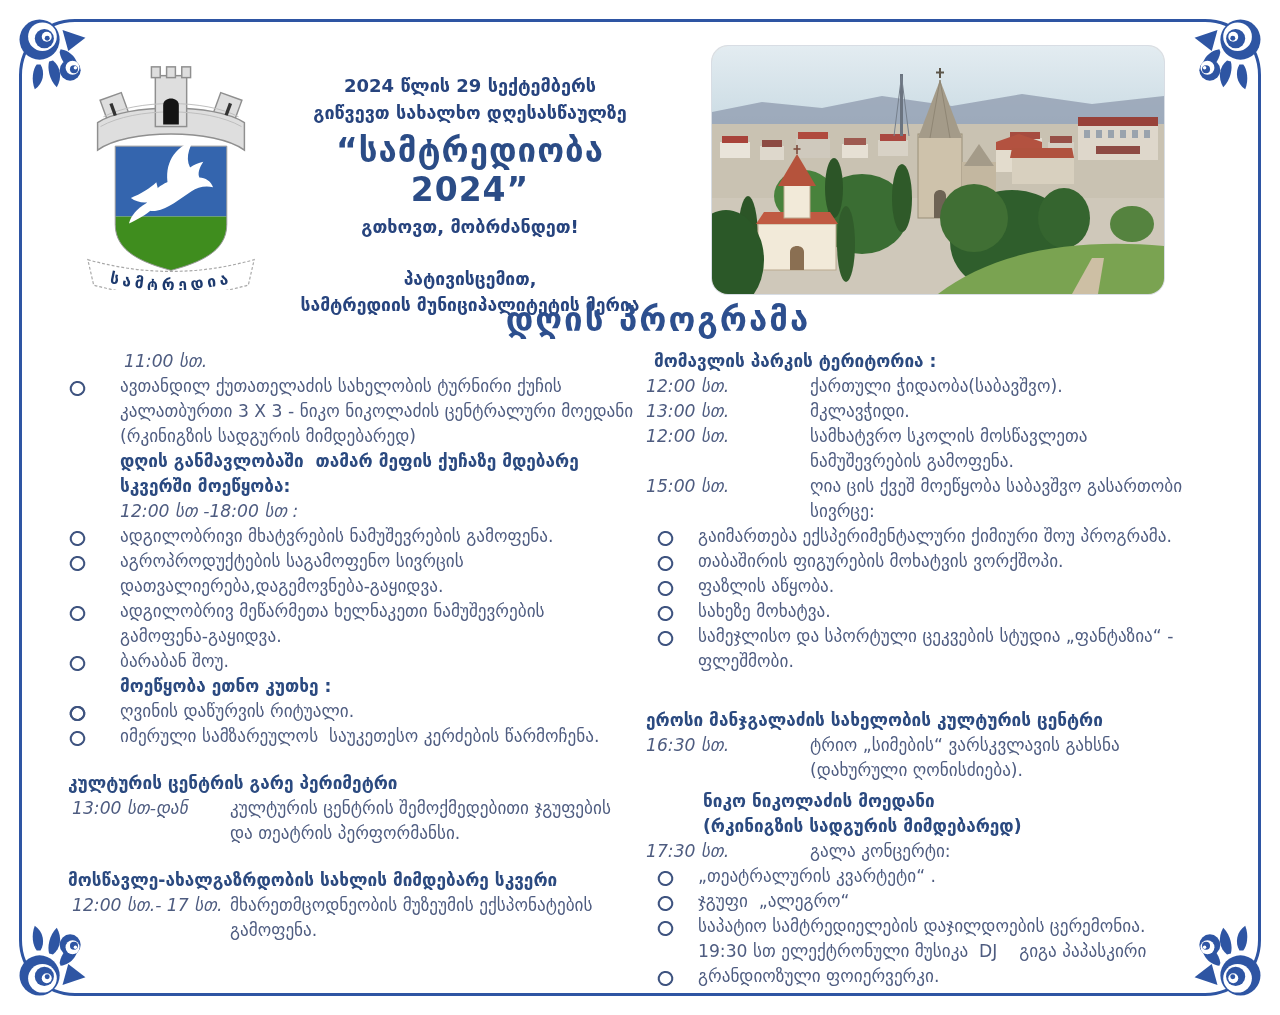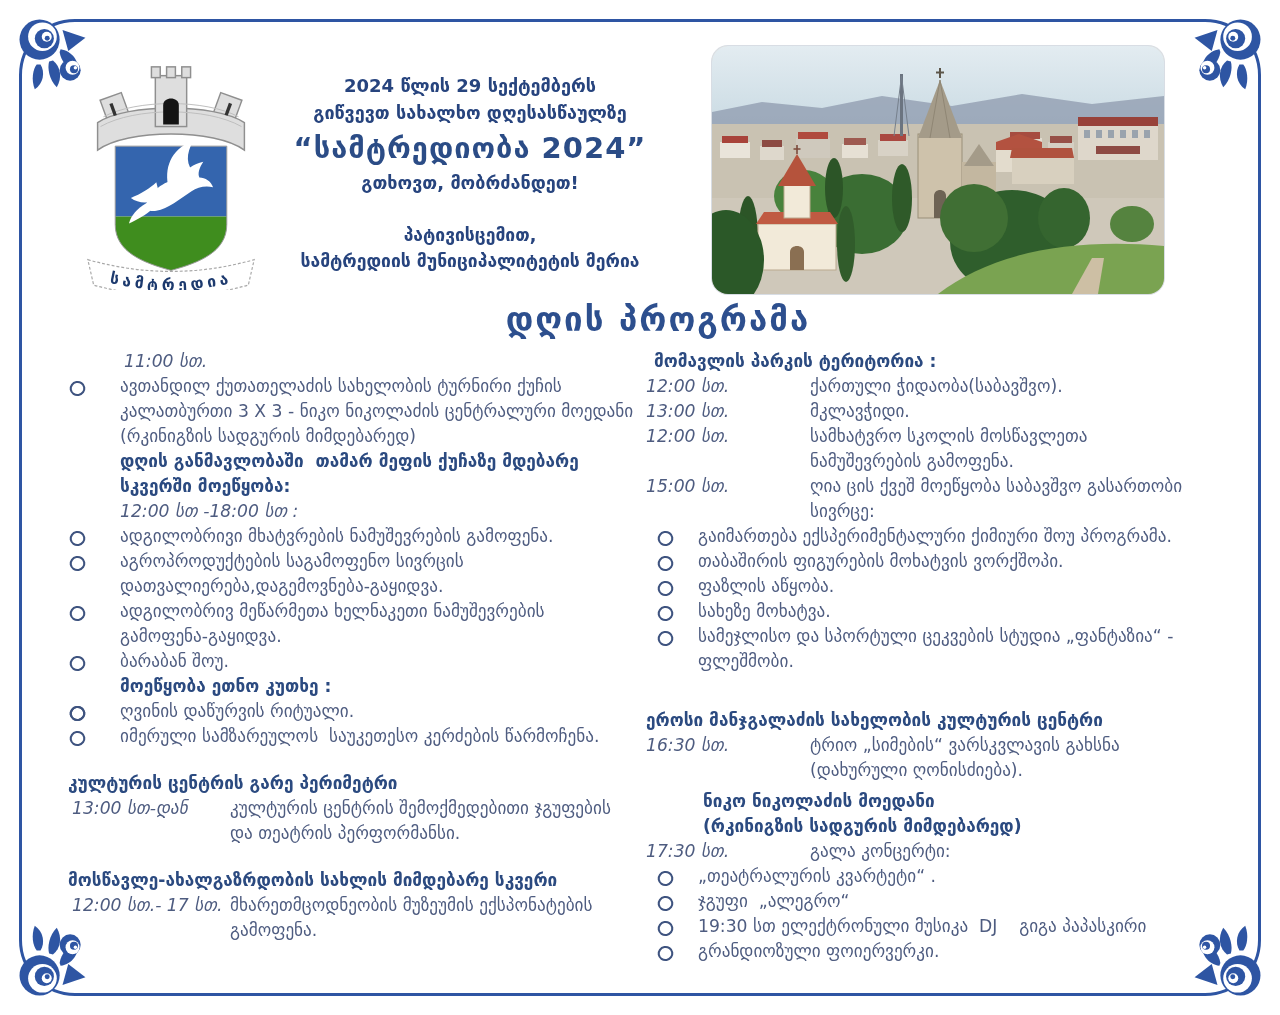--- a/index.html
+++ b/index.html
@@ -11,21 +11,21 @@
   .frame{position:absolute;inset:19px;border:3px solid #2e55a3;border-radius:56px;pointer-events:none;}
   .corner{position:absolute;width:86px;height:86px;}
   .c-tl{left:9px;top:9px;}
   .c-tr{right:9px;top:9px;transform:scaleX(-1);}
   .c-bl{left:9px;bottom:9px;transform:scaleY(-1);}
   .c-br{right:9px;bottom:9px;transform:scale(-1,-1);}
   
   .emblem{position:absolute;left:78px;top:60px;width:186px;height:230px;}
   .header-text{position:absolute;left:292px;top:72px;width:356px;text-align:center;color:#27447e;}
   .h-small{font-size:18px;font-weight:bold;line-height:27px;}
-  .h-title{font-size:29px;font-weight:bold;color:#2b4c86;letter-spacing:1px;margin:5px 0 4px 0;}
+  .h-title{font-size:33px;font-weight:bold;color:#2b4c86;letter-spacing:1px;margin:5px 0 4px 0;}
   .h-signoff{margin-top:26px;font-size:17.5px;font-weight:bold;line-height:26px;}
   .photo{position:absolute;left:712px;top:46px;width:452px;height:248px;border-radius:16px;overflow:hidden;box-shadow:0 0 0 1px #d8dde4;}
   .photo svg{display:block;width:100%;height:100%;}
   
   .program-title{position:absolute;top:300px;left:18px;width:100%;text-align:center;
     font-size:33px;font-weight:bold;color:#2d4f8e;letter-spacing:2px;}
   .col{position:absolute;top:349px;font-size:17.2px;line-height:25px;color:#4e5c80;}
   .col-left{left:68px;width:566px;}
   .col-right{left:646px;width:548px;}
   .line{position:relative;}
@@ -332,21 +332,21 @@
       <span class="desc">გალა კონცერტი:</span>
       </div>
     <div class="line bullet-line">
       <span class="bullet"></span>
       <span class="txt">„თეატრალურის კვარტეტი“ .</span></div>
     <div class="line bullet-line">
       <span class="bullet"></span>
       <span class="txt">ჯგუფი  „ალეგრო“</span></div>
     <div class="line bullet-line">
       <span class="bullet"></span>
-      </div>
+      <span class="txt">საპატიო სამტრედიელების დაჯილდოების ცერემონია.</span></div>
     <div class="line ind">
       <span class="txt">19:30 სთ ელექტრონული მუსიკა  DJ    გიგა პაპასკირი</span></div>
     <div class="line bullet-line">
       <span class="bullet"></span>
       <span class="txt">გრანდიოზული ფოიერვერკი.</span></div>
   </div>
 
 </div>
 
 </body></html>

